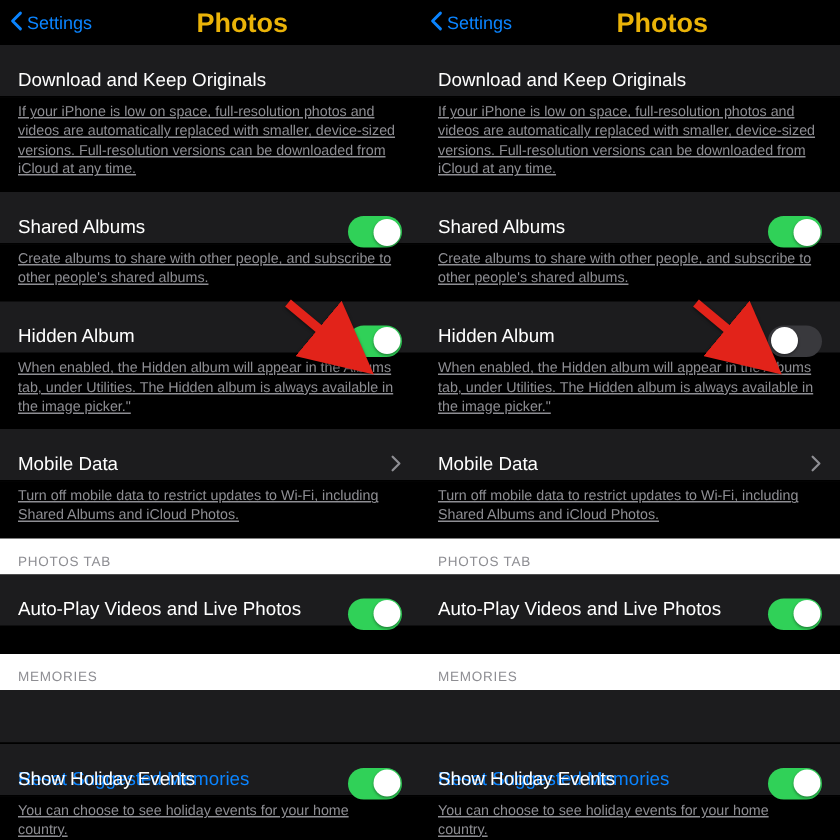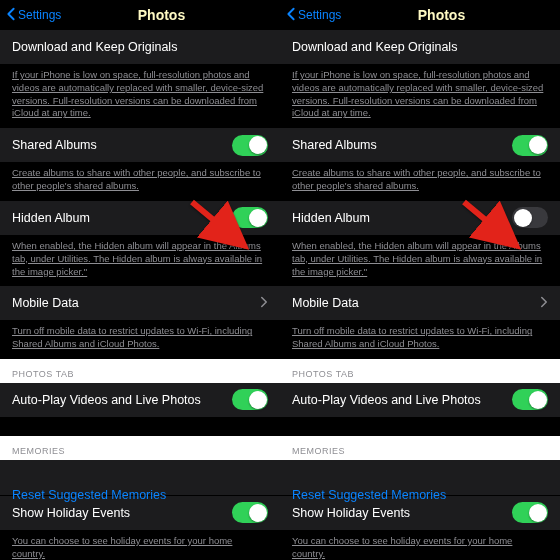--- a/index.html
+++ b/index.html
@@ -2,22 +2,22 @@
 <html><head>
 <meta charset="utf-8">
 <style>
   * { box-sizing: border-box; margin: 0; padding: 0; }
   html, body { width: 560px; height: 560px; background: #fff; font-family: -apple-system, "Helvetica Neue", Arial, sans-serif; }
   .wrap { display: flex; width: 560px; height: 560px; position: relative; }
   .phone { width: 280px; height: 560px; background: #000; overflow: hidden; position: relative; }
   .header { display: flex; align-items: center; justify-content: center; height: 30px; position: relative; padding: 0 6px; }
   .back { position: absolute; left: 6px; display: flex; align-items: center; gap: 2px; color: #0a84ff; font-size: 12px; }
   .back svg { width: 10px; height: 14px; }
-  .title { color: #fef9c3; font-size: 14px; font-weight: 600; margin-left: 43px; }
-  .row { display: flex; align-items: center; justify-content: space-between; background: #1c1c1e; padding: 16px 12px; height: 35px; border-bottom: 0.5px solid #000; }
+  .title { color: #eab308; font-size: 18px; font-weight: 600; margin-left: 43px; }
+  .row { display: flex; justify-content: space-between; background: #1c1c1e; padding: 16px 12px; height: 35px; border-bottom: 0.5px solid #000; }
   .row.noborder { border-bottom: none; }
   .row-label { color: #fff; font-size: 12.5px; }
   .row-label.blue { color: #0a84ff; margin-top: 36px; }
   .desc { color: #8e8e93; font-size: 9.5px; line-height: 1.35; padding: 4px 12px 8px 12px; background: #000; text-decoration: underline; }
   .section-label { color: #8e8e93; font-size: 9px; letter-spacing: 0.5px; padding: 10px 12px 4px 12px; background: #ffffff; text-transform: uppercase; }
   .toggle { width: 36px; height: 21px; border-radius: 11px; position: relative; display: flex; align-items: center; flex-shrink: 0; }
   .toggle.on { background: #30d158; justify-content: flex-end; }
   .toggle.off { background: #39393d; justify-content: flex-start; }
   .knob { width: 18px; height: 18px; background: #fff; border-radius: 50%; margin: 0 1.5px; box-shadow: 0 1px 2px rgba(0,0,0,0.4); }
   .chevron svg { width: 8px; height: 12px; }

